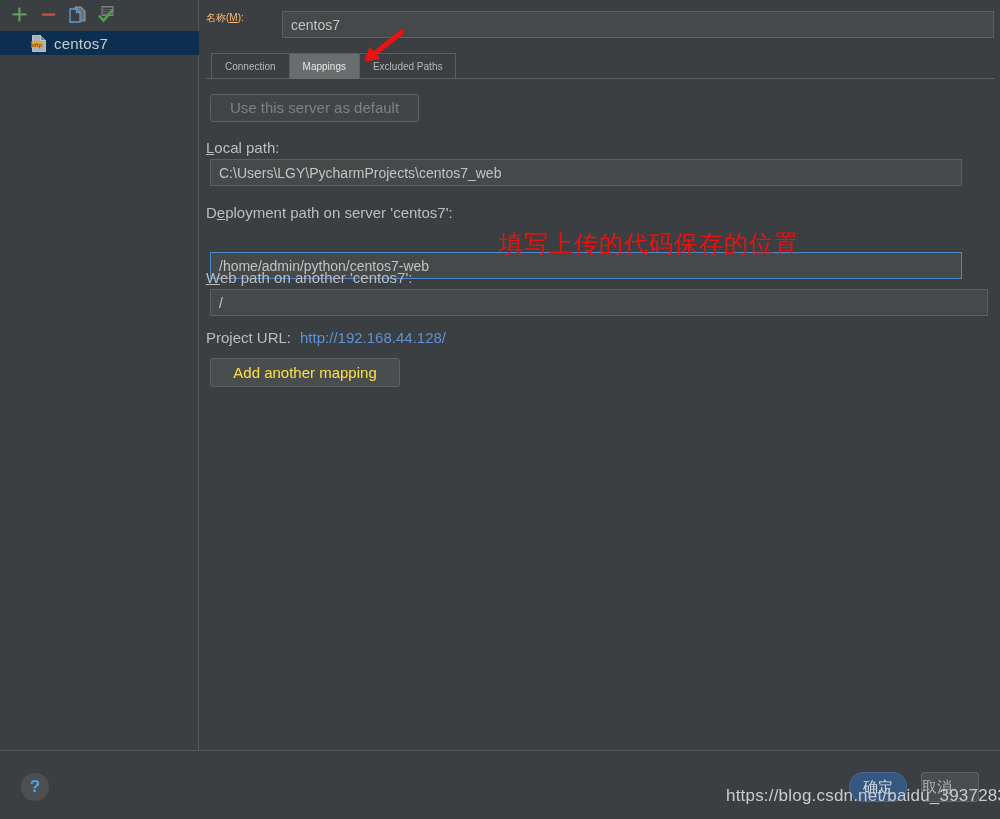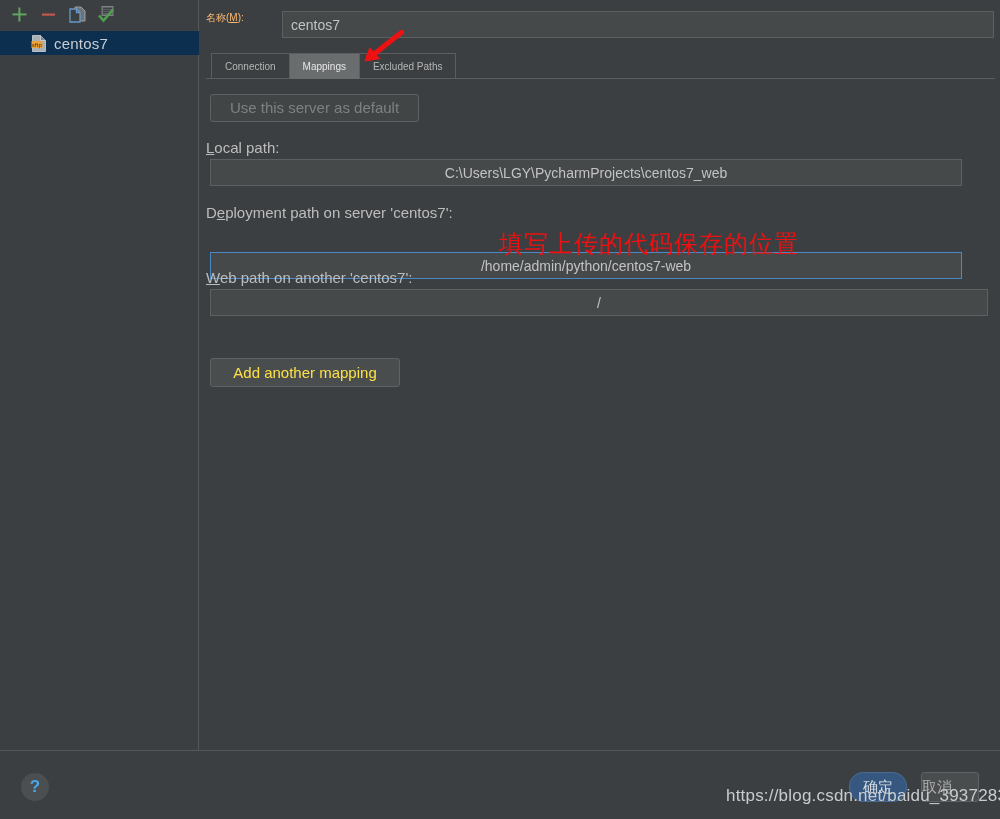--- a/index.html
+++ b/index.html
@@ -187,21 +187,20 @@
     background: #45494a;
     border: 1px solid #5e6060;
     box-sizing: border-box;
     color: #c3c3c3;
     font-size: 14px;
     font-family: "Liberation Sans", sans-serif;
     padding: 0 8px;
     height: 27px;
     line-height: 25px;
     outline: none;
-    text-align: center;
   }
   .text-input.focused { border: 1px solid #4a88c7; margin-top: 28px; }
 
   #local-path-label  { left: 6px;  top: 60px; }
   #local-path-input  { left: 10px; top: 80px; width: 752px; }
 
   #deploy-path-label { left: 6px;  top: 125px; }
   #deploy-path-input { left: 10px; top: 145px; width: 752px; }
 
   #web-path-label    { left: 6px;  top: 190px; }
@@ -385,20 +384,24 @@
 
     <div class="field-label" id="local-path-label"><u>L</u><span>ocal path:</span></div>
     <input class="text-input" id="local-path-input" type="text" value="C:\Users\LGY\PycharmProjects\centos7_web" style="">
 
     <div class="field-label" id="deploy-path-label"><span>D</span><u>e</u><span>ployment path on server 'centos7':</span></div>
     <input class="text-input focused" id="deploy-path-input" type="text" value="/home/admin/python/centos7-web" style="">
 
     <div class="field-label" id="web-path-label"><u>W</u><span>eb path on another 'centos7':</span></div>
     <input class="text-input" id="web-path-input" type="text" value="/" style="">
 
+    <div id="project-url-row">
+      <span>Project URL:</span>
+      <span id="project-url-link">http://192.168.44.128/</span>
+    </div>
 
     <div id="add-mapping-btn" class="btn">Add another mapping</div>
   </div>
 </div>
 
 <div id="annotation-text">填写上传的代码保存的位置</div>
 <svg id="annotation-arrow" viewBox="0 0 48 32">
   <path d="M46 2 L14 27 L22 26 L16 30 L9 31 L11 23 L14 27" fill="#ee1111"></path>
   <path d="M46 2 L13 28" stroke="#ee1111" stroke-width="5" stroke-linecap="round" fill="none"></path>
   <path d="M8.5 31.5 L13.5 17 L24.5 29 Z" fill="#ee1111"></path>

